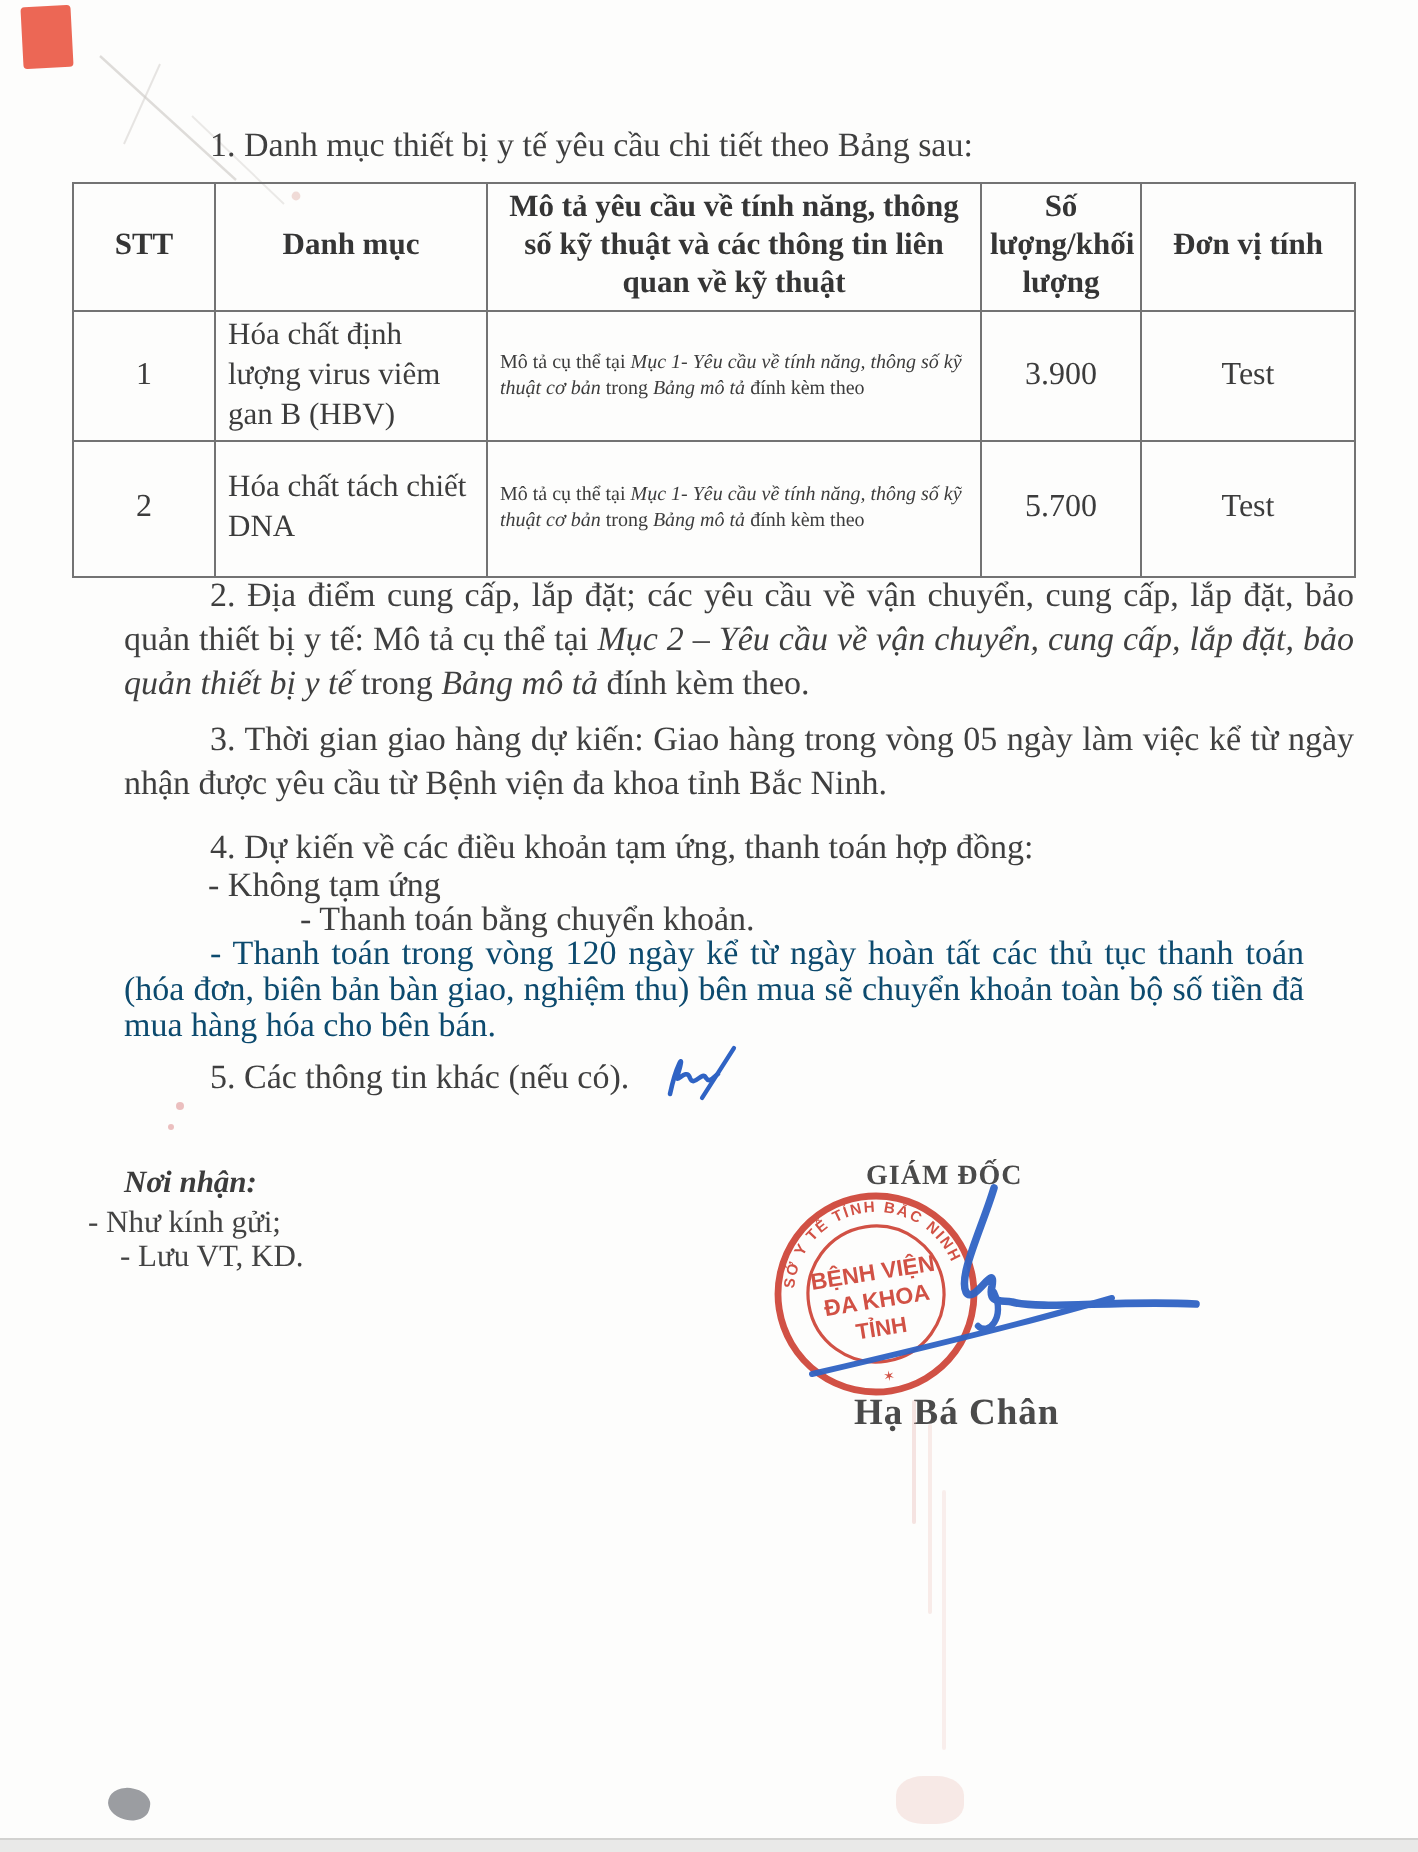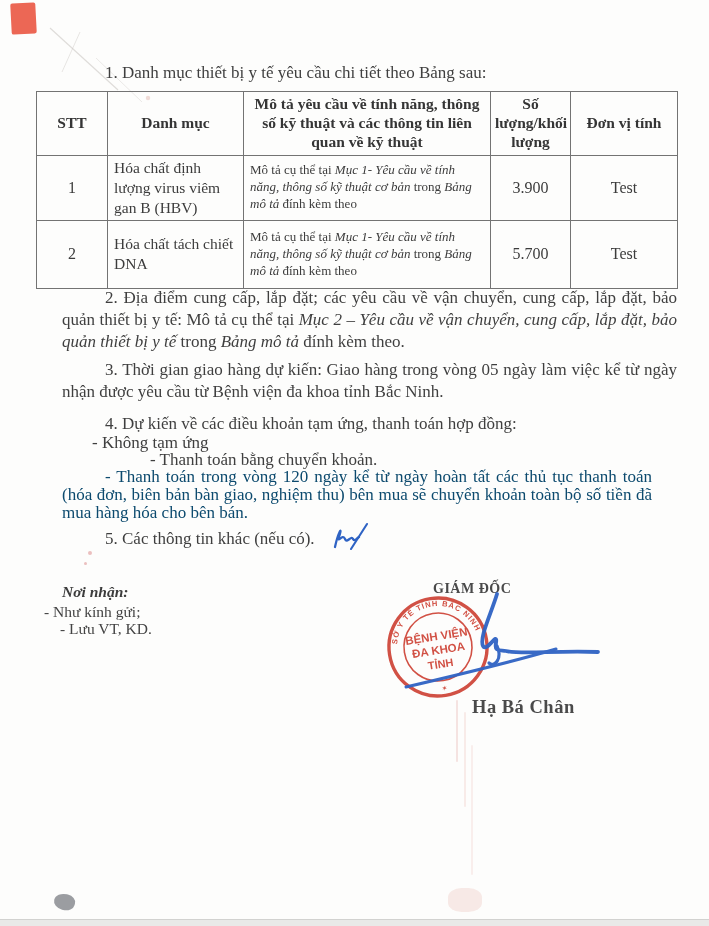--- a/index.html
+++ b/index.html
@@ -23,31 +23,31 @@
   }
   table.spec th, table.spec td{
     border:1px solid #737373;vertical-align:middle;overflow:hidden;
   }
   table.spec th{
     font-size:15.5px;font-weight:bold;text-align:center;line-height:1.22;
     padding:3px 4px;color:#353535;
   }
   td.c{text-align:center;font-size:16px;}
   td.name-cell{font-size:15.5px;line-height:1.28;padding:2px 4px 2px 6px;vertical-align:middle;}
-  td.desc-cell{font-size:13px;line-height:1.3;padding:2px 6px;vertical-align:middle;}
+  td.desc-cell{font-size:10px;line-height:1.3;padding:2px 6px;vertical-align:middle;}
   th.unit-h{padding:3px 16px;}
   tr.r-head{height:58px;}
   tr.r-1{height:65px;}
   tr.r-2{height:68px;}
 
   
   .recipients-label{font-size:15.5px;font-weight:bold;font-style:italic;color:#3c3c3c;}
   .recipients-item{font-size:15.5px;line-height:17.5px;color:#434343;}
   .signer-title{font-size:14px;font-weight:bold;letter-spacing:.5px;color:#4a4a4a;}
-  .signer-name{font-size:18.5px;font-weight:bold;letter-spacing:.5px;color:#4a4a4a;margin-left:45px;}
+  .signer-name{font-size:18.5px;font-weight:bold;letter-spacing:.5px;color:#4a4a4a;}
 
   .stamp-box{width:106px;height:106px;transform:rotate(-9deg);opacity:.88;}
   .sig-box{pointer-events:none;}
 
   
   .red-mark{left:11px;top:3px;width:25px;height:31px;background:#e8452f;opacity:.82;border-radius:2px;transform:rotate(-3deg);}
   .blob-mark{left:54px;top:894px;width:21px;height:16px;background:#70747a;opacity:.7;border-radius:55% 45% 50% 50%;transform:rotate(14deg);}
   .bottom-band{left:0;top:919px;width:709px;height:7px;background:#e9e9e8;border-top:1px solid #d2d2d0;}
   .pink-dot{width:4px;height:4px;border-radius:50%;background:#dd8d8d;opacity:.55;}
   .streak{background:#e4a39c;opacity:.28;border-radius:2px;}
@@ -97,21 +97,21 @@
     <td class="c">Test</td>
   </tr>
 </tbody>
   </table>
 
 <div class="abs body-text indent" style="left:62px;top:287px;width:615px;"><span>2. Địa điểm cung cấp, lắp đặt; các yêu cầu về vận chuyển, cung cấp, lắp đặt, bảo quản thiết bị y tế: Mô tả cụ thể tại </span><span class="it">Mục 2 – Yêu cầu về vận chuyển, cung cấp, lắp đặt, bảo quản thiết bị y tế</span><span> trong </span><span class="it">Bảng mô tả</span><span> đính kèm theo.</span></div>
 
 <div class="abs body-text indent" style="left:62px;top:359px;width:615px;">3. Thời gian giao hàng dự kiến: Giao hàng trong vòng 05 ngày làm việc kể từ ngày nhận được yêu cầu từ Bệnh viện đa khoa tỉnh Bắc Ninh.</div>
 
 <div class="abs body-text indent" style="left:62px;top:413px;width:615px;">4. Dự kiến về các điều khoản tạm ứng, thanh toán hợp đồng:</div>
-<div class="abs bullet" style="left:92px;top:434px;">- Không tạm ứng</div>
+<div class="abs bullet" style="left:104px;top:434px;">- Không tạm ứng</div>
 <div class="abs bullet" style="left:120px;top:451px;margin-left:30px;">- Thanh toán bằng chuyển khoản.</div>
 <div class="abs bullet-wrap indent" style="left:62px;top:468px;width:590px;">- Thanh toán trong vòng 120 ngày kể từ ngày hoàn tất các thủ tục thanh toán (hóa đơn, biên bản bàn giao, nghiệm thu) bên mua sẽ chuyển khoản toàn bộ số tiền đã mua hàng hóa cho bên bán.</div>
 
 <div class="abs body-text indent" style="left:62px;top:528px;width:615px;">5. Các thông tin khác (nếu có).</div>
 
 <svg class="abs" style="left:326px;top:518px;" width="44" height="36">
   <g fill="none" stroke-linecap="round" stroke="#2f63c4">
     <path d="M9,29 C12,15 17,6 13,19 C11,26 17,15 19,21 C21,26 25,17 27,21 C29,24 31,20 33,19" stroke-width="2.3"></path>
     <path d="M25,31 L41,6" stroke-width="2.1"></path>
   </g>

